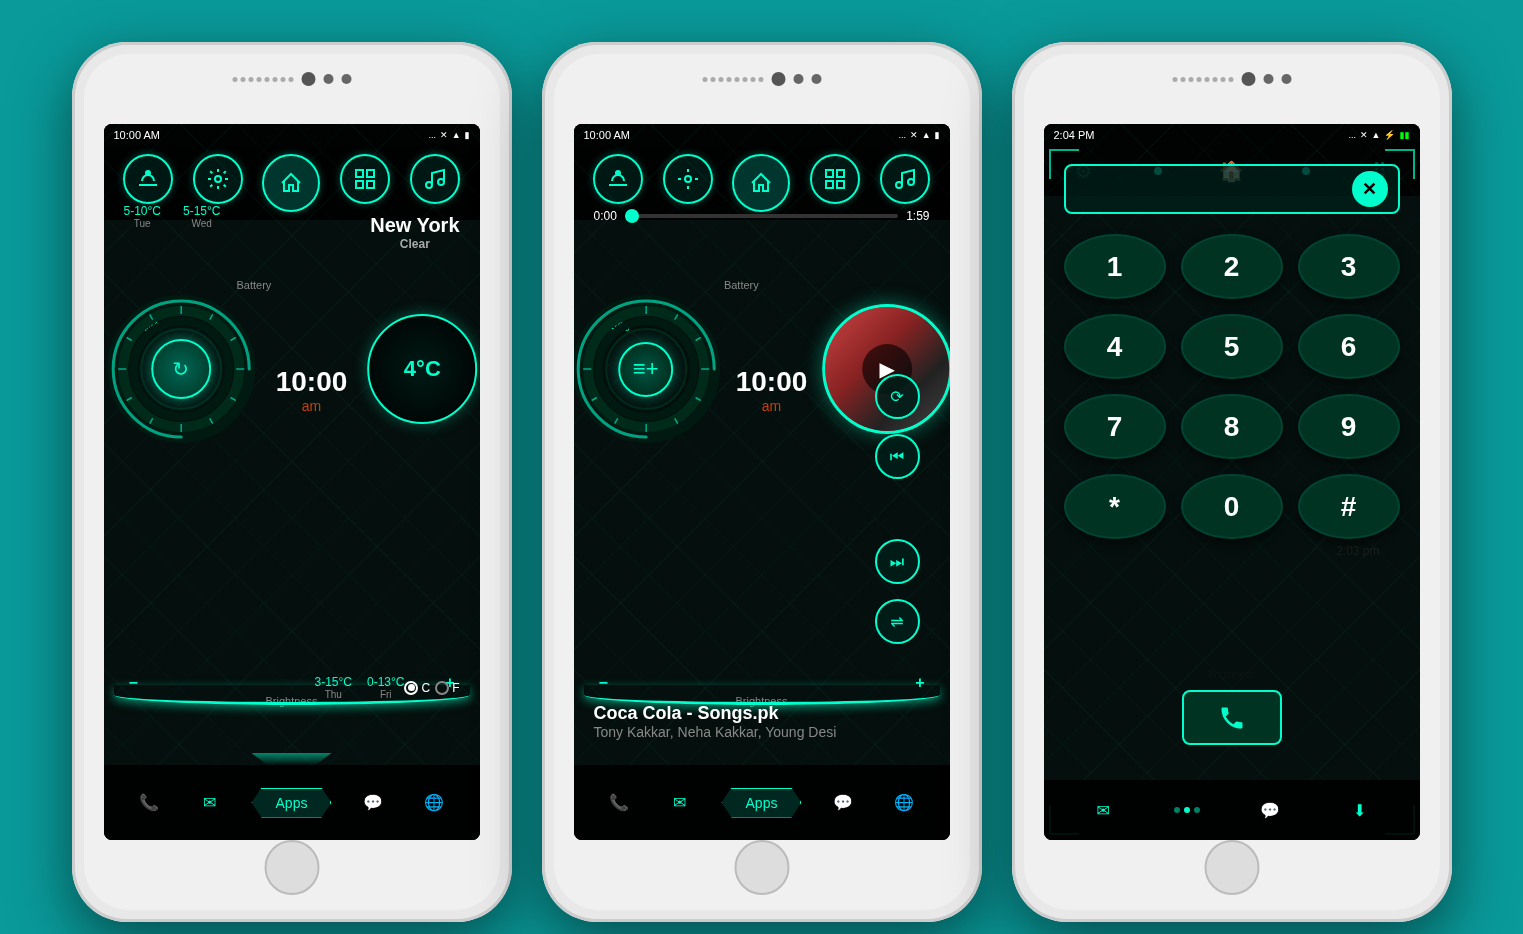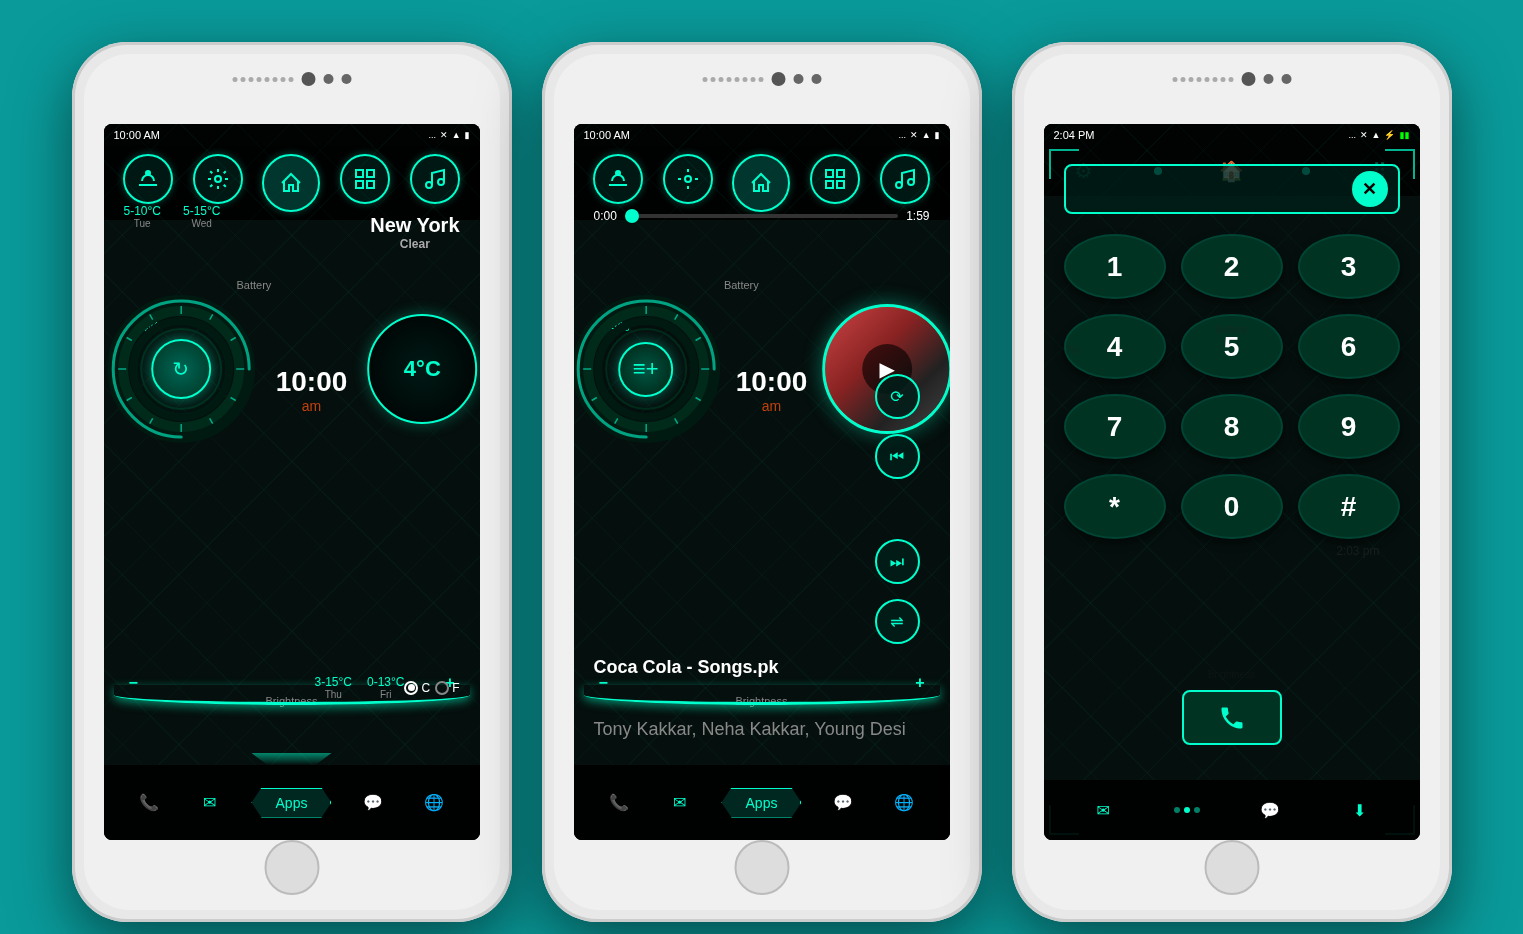--- a/index.html
+++ b/index.html
@@ -453,22 +453,21 @@
     }
 
     .song-title {
       color: #fff;
       font-size: 18px;
       font-weight: bold;
     }
 
     .song-artist {
       color: #888;
-      font-size: 18px;
-      margin-top: 41px;
+      font-size: 14px;
     }
 
     
     .dialer-screen {
       background: #050f0d;
       height: 100%;
       position: relative;
       overflow: hidden;
     }
 

